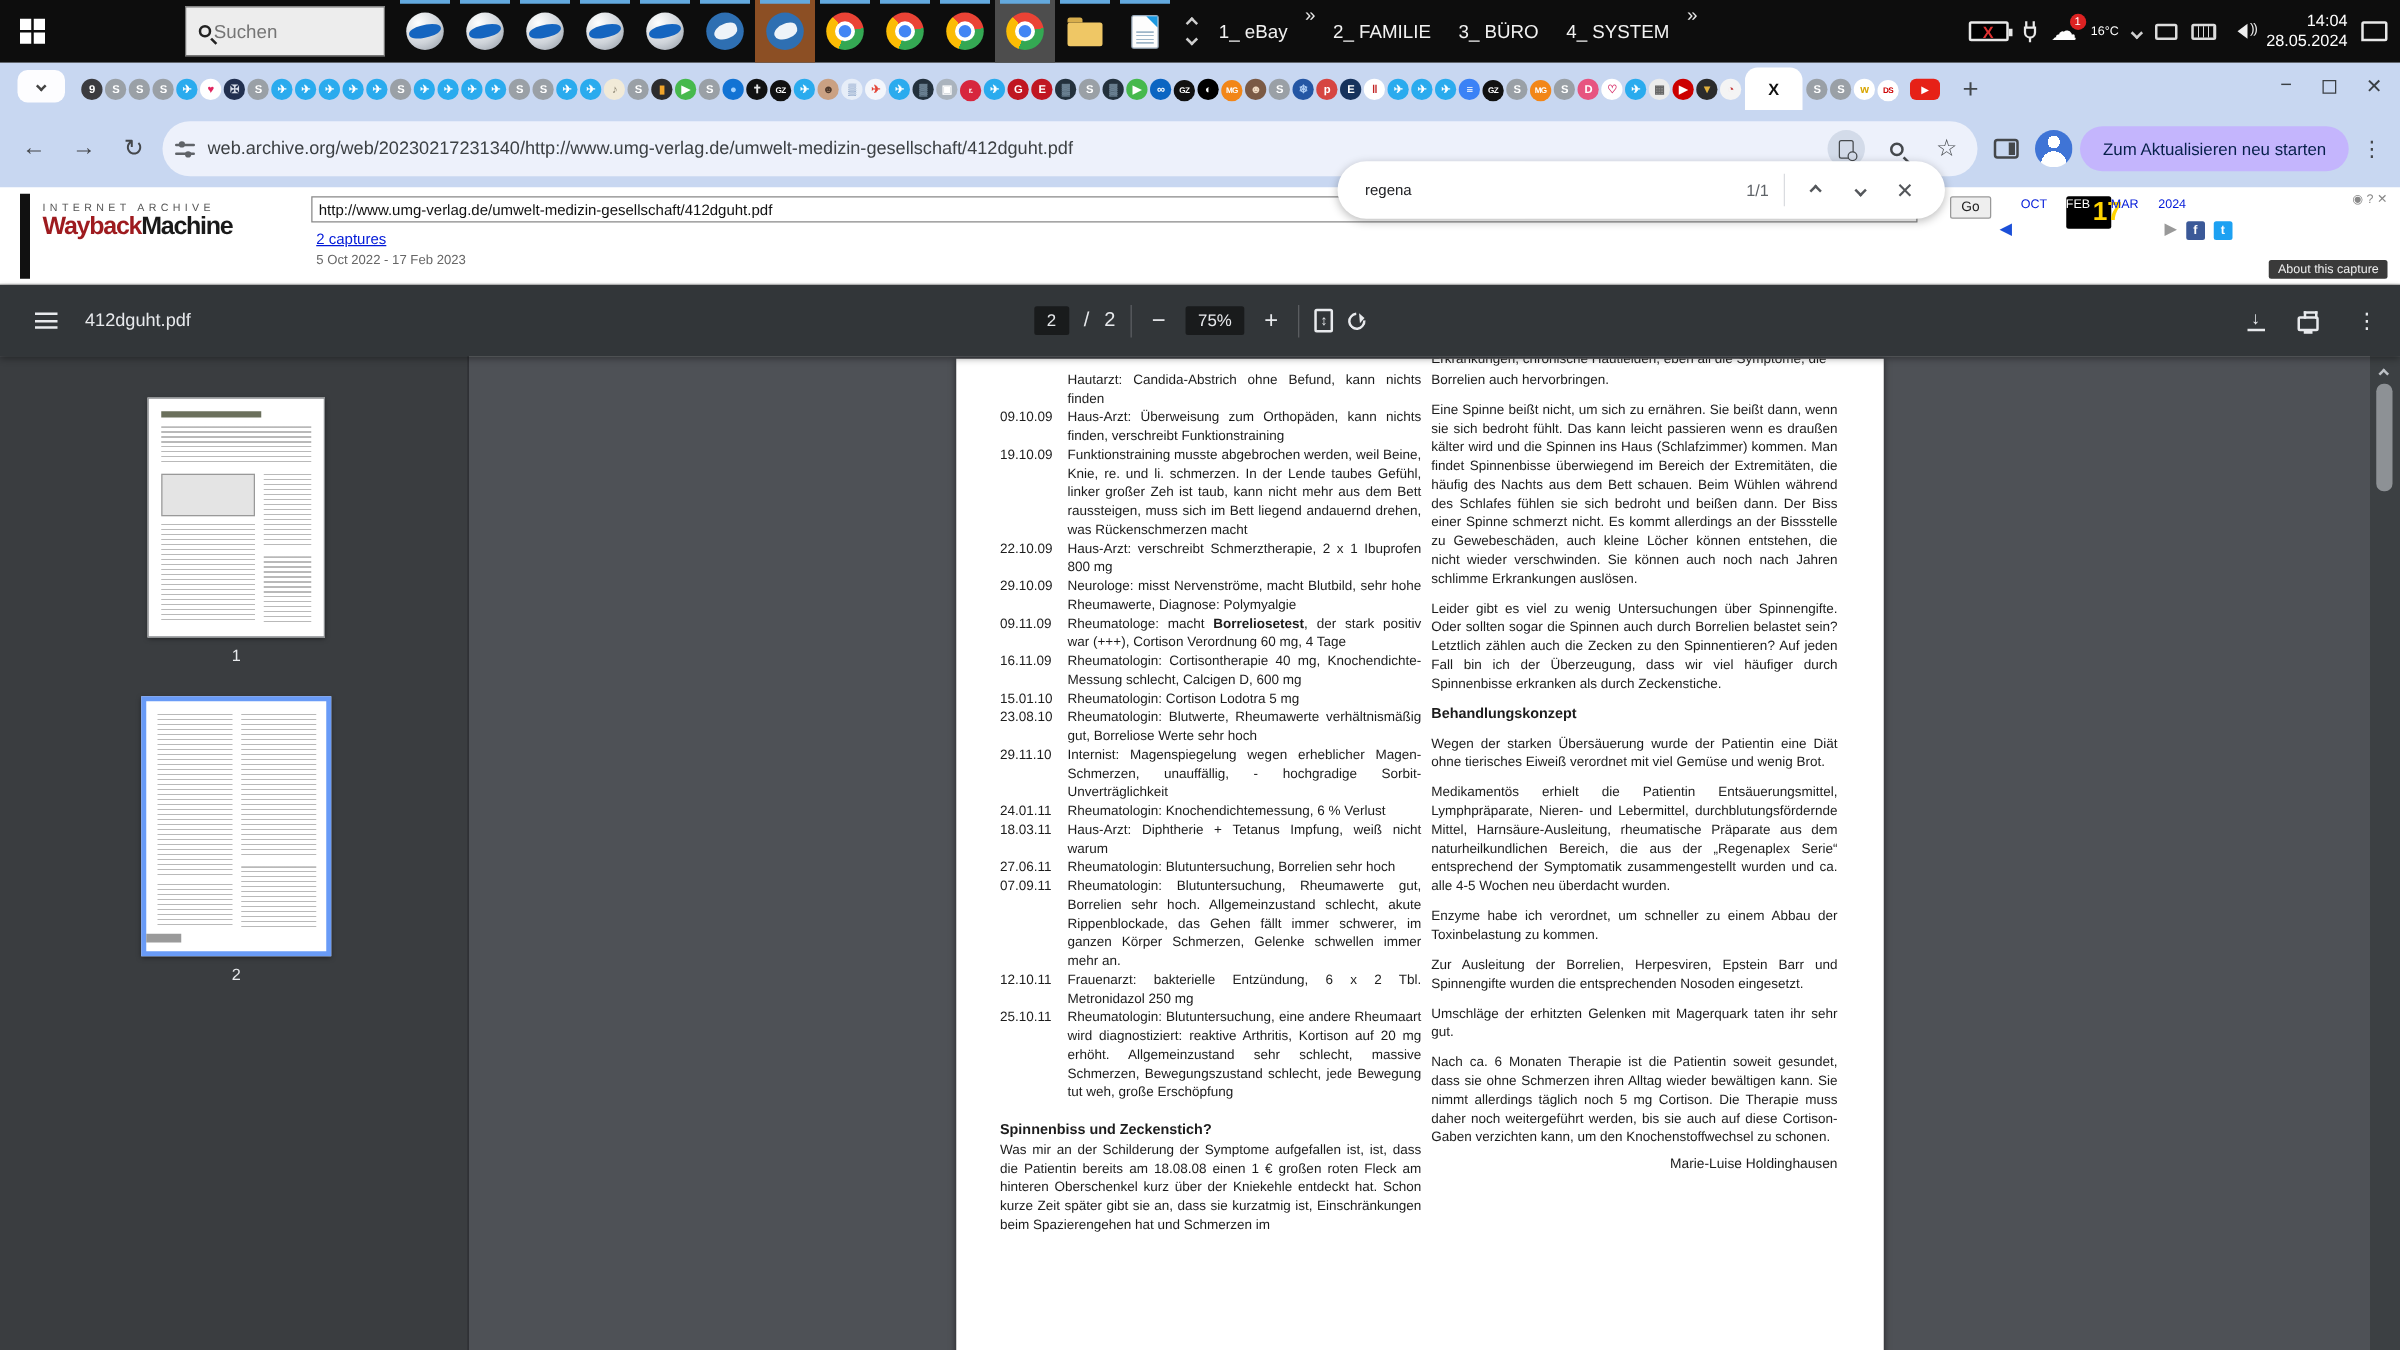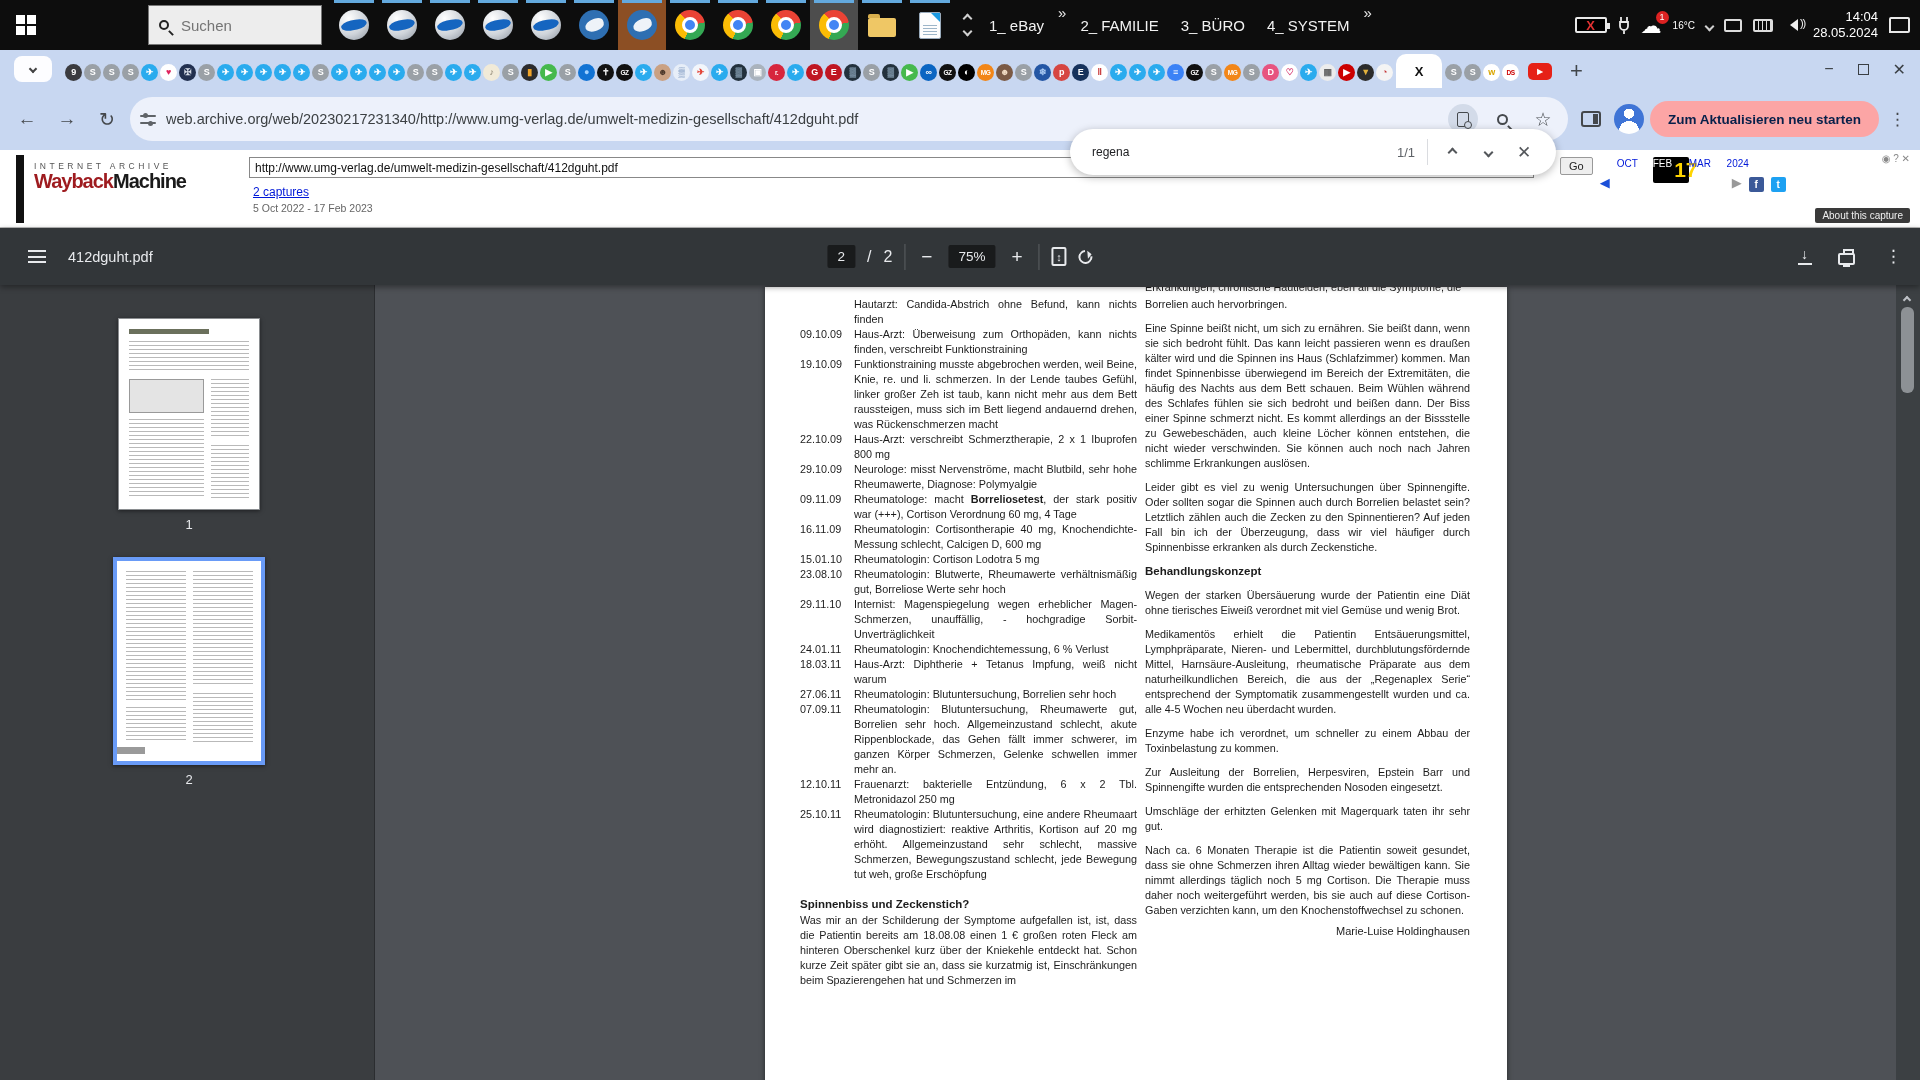--- a/index.html
+++ b/index.html
@@ -2,21 +2,21 @@
 <html><head>
 <meta charset="utf-8">
 <style>
   *{margin:0;padding:0;box-sizing:border-box;font-family:"Liberation Sans",sans-serif}
   html,body{width:1920px;height:1080px;overflow:hidden;background:#4e5156}
   
   .taskbar{position:absolute;left:0;top:0;width:1920px;height:50px;background:#0d0d0d;display:flex;align-items:stretch;z-index:90}
   .tb-start{width:52px;display:flex;align-items:center;justify-content:center}
   .winlogo{display:grid;grid-template-columns:9px 9px;grid-template-rows:9px 9px;gap:2px}
   .winlogo i{background:#fff}
-  .tb-search{margin:5px 8px 5px 96px;width:174px;background:#ededed;border:1px solid #777;display:flex;align-items:center;padding:0 10px;gap:12px}
+  .tb-search{margin:5px 8px 5px 96px;width:160px;background:#ededed;border:1px solid #777;display:flex;align-items:center;padding:0 10px;gap:2px}
   .mag{width:10px;height:10px;border:2px solid #222;border-radius:50%;position:relative;flex:none}
   .mag::after{content:"";position:absolute;width:2px;height:6px;background:#222;left:9px;top:8px;transform:rotate(-45deg)}
   .tb-search input{border:none;background:transparent;outline:none;font-size:15px;color:#222;width:140px}
   .tiles{display:flex}
   .tile{width:48px;position:relative;display:flex;align-items:center;justify-content:center}
   .tile .ind{position:absolute;top:0;left:4px;right:4px;height:3px;background:#63a9de}
   .tile-orange{background:#8c4f24}.tile-gray{background:#4d4d4d}
   .ic-globe{width:30px;height:30px;border-radius:50%;background:radial-gradient(circle at 32% 28%,#fff,#cfd4da 55%,#8d95a0);position:relative;overflow:hidden}
   .ic-globe::after{content:"";position:absolute;left:2px;right:2px;top:10px;height:10px;background:#1565c0;border-radius:50%/60%;transform:rotate(-12deg)}
   .ic-bird{width:30px;height:30px;border-radius:50%;background:#2e6fb2;position:relative;overflow:hidden}
@@ -70,21 +70,21 @@
   .obic{width:30px;height:30px;border-radius:50%;display:flex;align-items:center;justify-content:center;flex:none;color:#45494d}
   .obic.active{background:#d3dbe9}
   .doclens{width:12px;height:15px;border:1.5px solid #45494d;border-radius:2px;position:relative}
   .doclens::after{content:"";position:absolute;right:-4px;bottom:-3px;width:6px;height:6px;border:1.5px solid #45494d;border-radius:50%;background:#d3dbe9}
   .mag2{width:11px;height:11px;border:2px solid #45494d;border-radius:50%;position:relative}
   .mag2::after{content:"";position:absolute;width:2px;height:6px;background:#45494d;left:10px;top:9px;transform:rotate(-45deg)}
   .star{font-size:19px;color:#45494d}
   .sidepanel{width:20px;height:16px;border:2px solid #44474b;border-radius:3px;position:relative}
   .sidepanel::after{content:"";position:absolute;right:1px;top:1px;bottom:1px;width:5px;background:#44474b}
   .avatar{width:30px;height:30px;border-radius:50%;background:radial-gradient(circle at 50% 32%,#fff 0 5px,transparent 5px),radial-gradient(circle at 50% 90%,#fff 0 10px,transparent 10px),#3f74d6;flex:none}
-  .restart{height:36px;background:#fca5a5;border-radius:18px;display:flex;align-items:center;padding:0 18px;font-size:13.5px;color:#07204a;white-space:nowrap;font-weight:700}
+  .restart{height:36px;background:#c4b5fd;border-radius:18px;display:flex;align-items:center;padding:0 18px;font-size:13.5px;color:#07204a;white-space:nowrap;font-weight:400}
   .dots{color:#44474b;font-size:17px;padding:0 4px}
   
   .wayback{position:absolute;left:0;top:100px;width:100%;height:78px;background:#fff;border-bottom:1px solid #bbb;display:flex;padding:5px 8px 4px 16px}
   .wb-strip{width:8px;background:#111;margin-right:10px;flex:none}
   .wb-logo{width:215px;flex:none;padding-top:6px}
   .wb-l1{font-size:8.5px;letter-spacing:3.5px;color:#555}
   .wb-l2{font-family:"Liberation Serif",serif;font-weight:bold;font-size:20px;letter-spacing:-1px;line-height:1.05}
   .wb-l2 .w{color:#9e1b1f}.wb-l2 .m{color:#1a1a1a}
   .wb-mid{flex:1;min-width:0;padding-top:2px}
   .wb-input{width:98%;height:21px;border:1px solid #888;font-size:12px;color:#111;padding:0 5px;font-family:"Liberation Sans",sans-serif}

